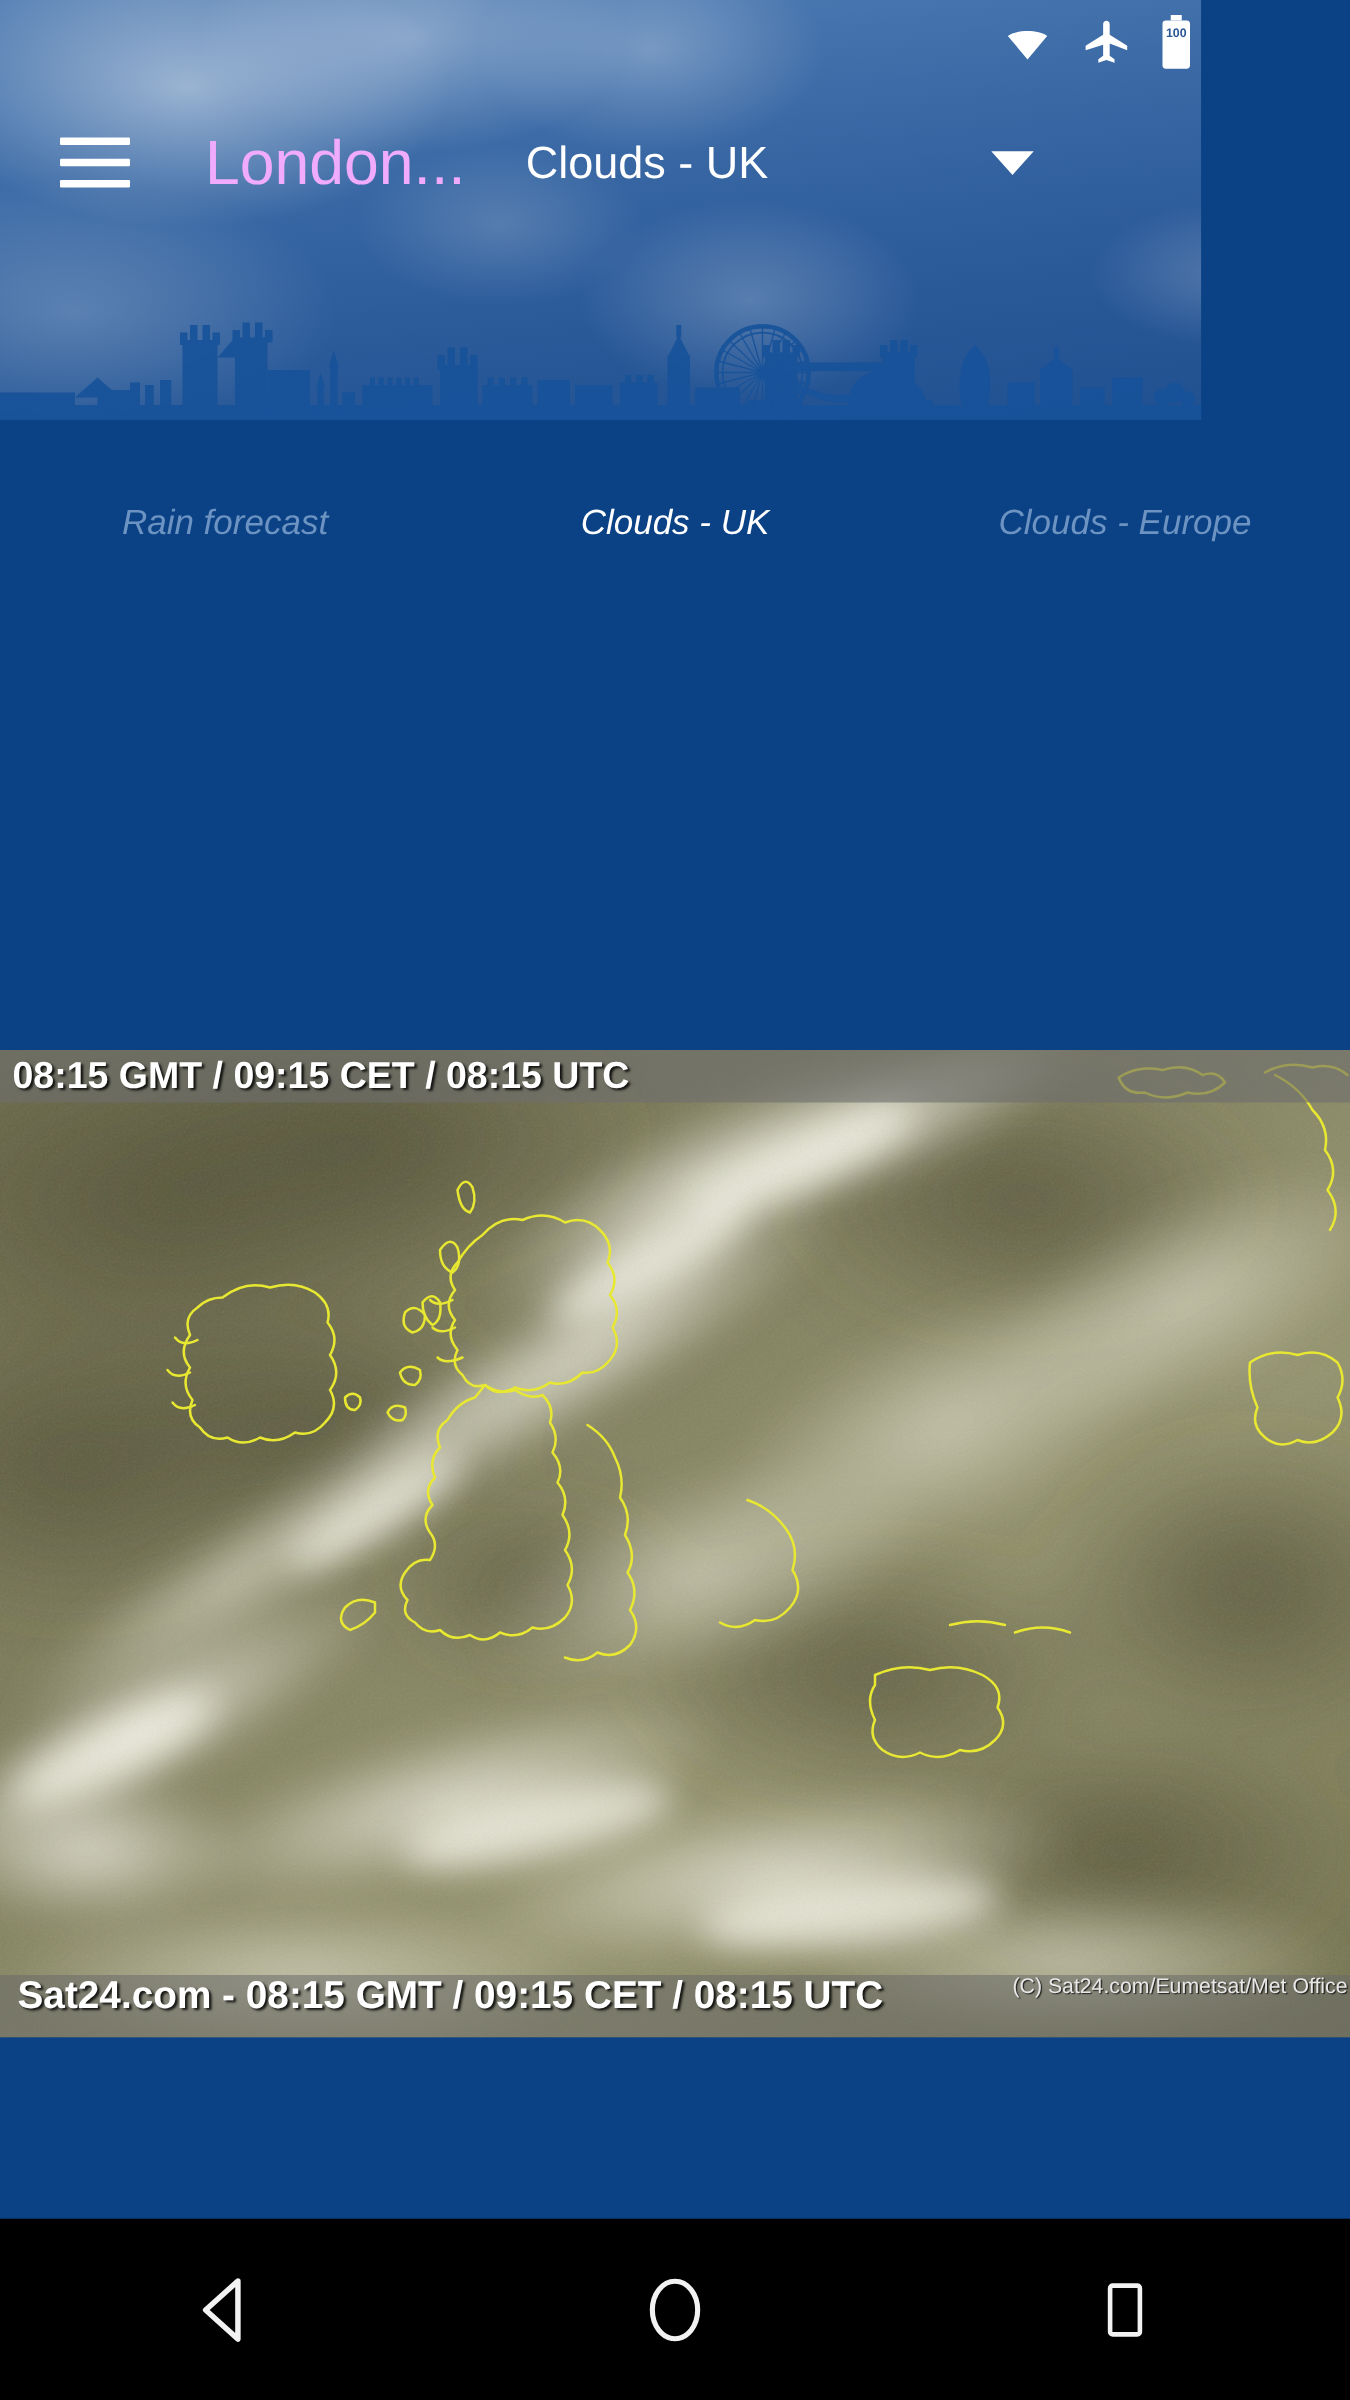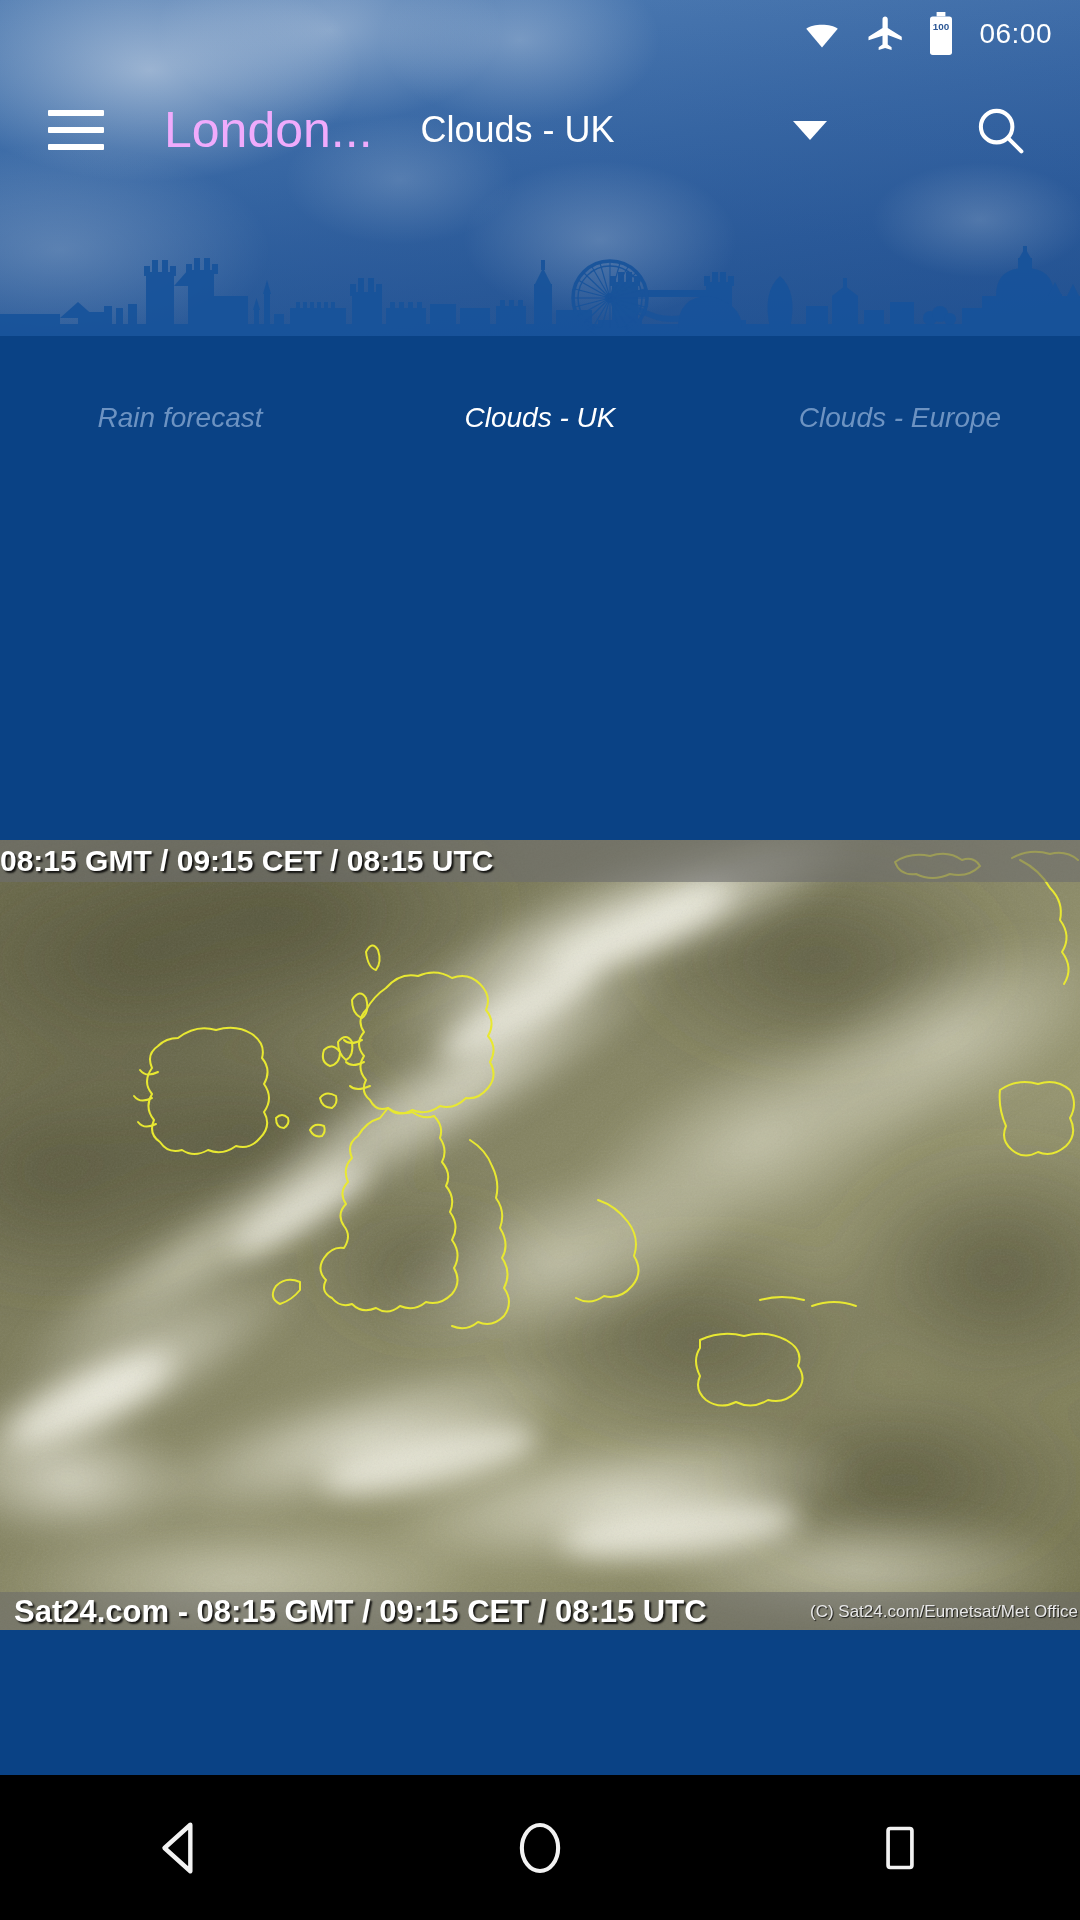--- a/index.html
+++ b/index.html
@@ -5,21 +5,21 @@
   * { margin:0; padding:0; box-sizing:border-box; }
   html,body { width:1080px; height:1920px; overflow:hidden; }
   body {
     font-family:"Liberation Sans", sans-serif;
     background:#0a4285;
     position:relative;
   }
 
   
   .header {
-    position:absolute; left:0; top:0; width:1080px; height:336px;
+    position:absolute; left:0; top:0; width:961px; height:336px;
     overflow:hidden;
   }
   .sky {
     position:absolute; inset:0;
     background:
       radial-gradient(ellipse 300px 160px at 150px 70px, rgba(255,255,255,.55), rgba(255,255,255,0) 70%),
       radial-gradient(ellipse 240px 130px at 330px 30px, rgba(255,255,255,.40), rgba(255,255,255,0) 72%),
       radial-gradient(ellipse 200px 120px at 520px 40px, rgba(255,255,255,.32), rgba(255,255,255,0) 70%),
       radial-gradient(ellipse 190px 110px at 600px 240px, rgba(255,255,255,.30), rgba(255,255,255,0) 72%),
       radial-gradient(ellipse 160px 90px at 400px 180px, rgba(255,255,255,.22), rgba(255,255,255,0) 72%),
@@ -82,27 +82,27 @@
     overflow:hidden; background:#6b6a4a;
   }
   .sat svg { position:absolute; left:0; top:0; width:1080px; height:790px; display:block; }
 
   .sat-top-label {
     position:absolute; left:0; top:0; width:1080px; height:42px;
     background:rgba(110,110,110,.62); z-index:4;
     display:flex; align-items:center;
   }
   .sat-top-label span {
-    color:#fff; font-size:30px; font-weight:bold; 
+    color:#fff; font-size:30px; font-weight:bold; padding-left:10px;
     text-shadow:2px 2px 2px rgba(0,0,0,.85); line-height:1; white-space:nowrap;
   }
   .sat-bottom-label {
-    position:absolute; left:0; bottom:0; width:1080px; height:38px;
+    position:absolute; left:0; bottom:0; width:1080px; height:50px;
     background:rgba(105,105,105,.55); z-index:4;
-    display:flex; align-items:center; justify-content:space-between;
+    display:flex; align-items:flex-start; justify-content:space-between;
   }
   .sat-bottom-label .credit {
     color:#fff; font-size:31px; font-weight:bold; padding-left:14px;
     text-shadow:2px 2px 2px rgba(0,0,0,.85); line-height:1; white-space:nowrap;
   }
   .sat-bottom-label .copy {
     color:#e8e8e8; font-size:17px; padding-right:2px; line-height:1;
     text-shadow:1px 1px 1px rgba(0,0,0,.8); white-space:nowrap;
   }
 

